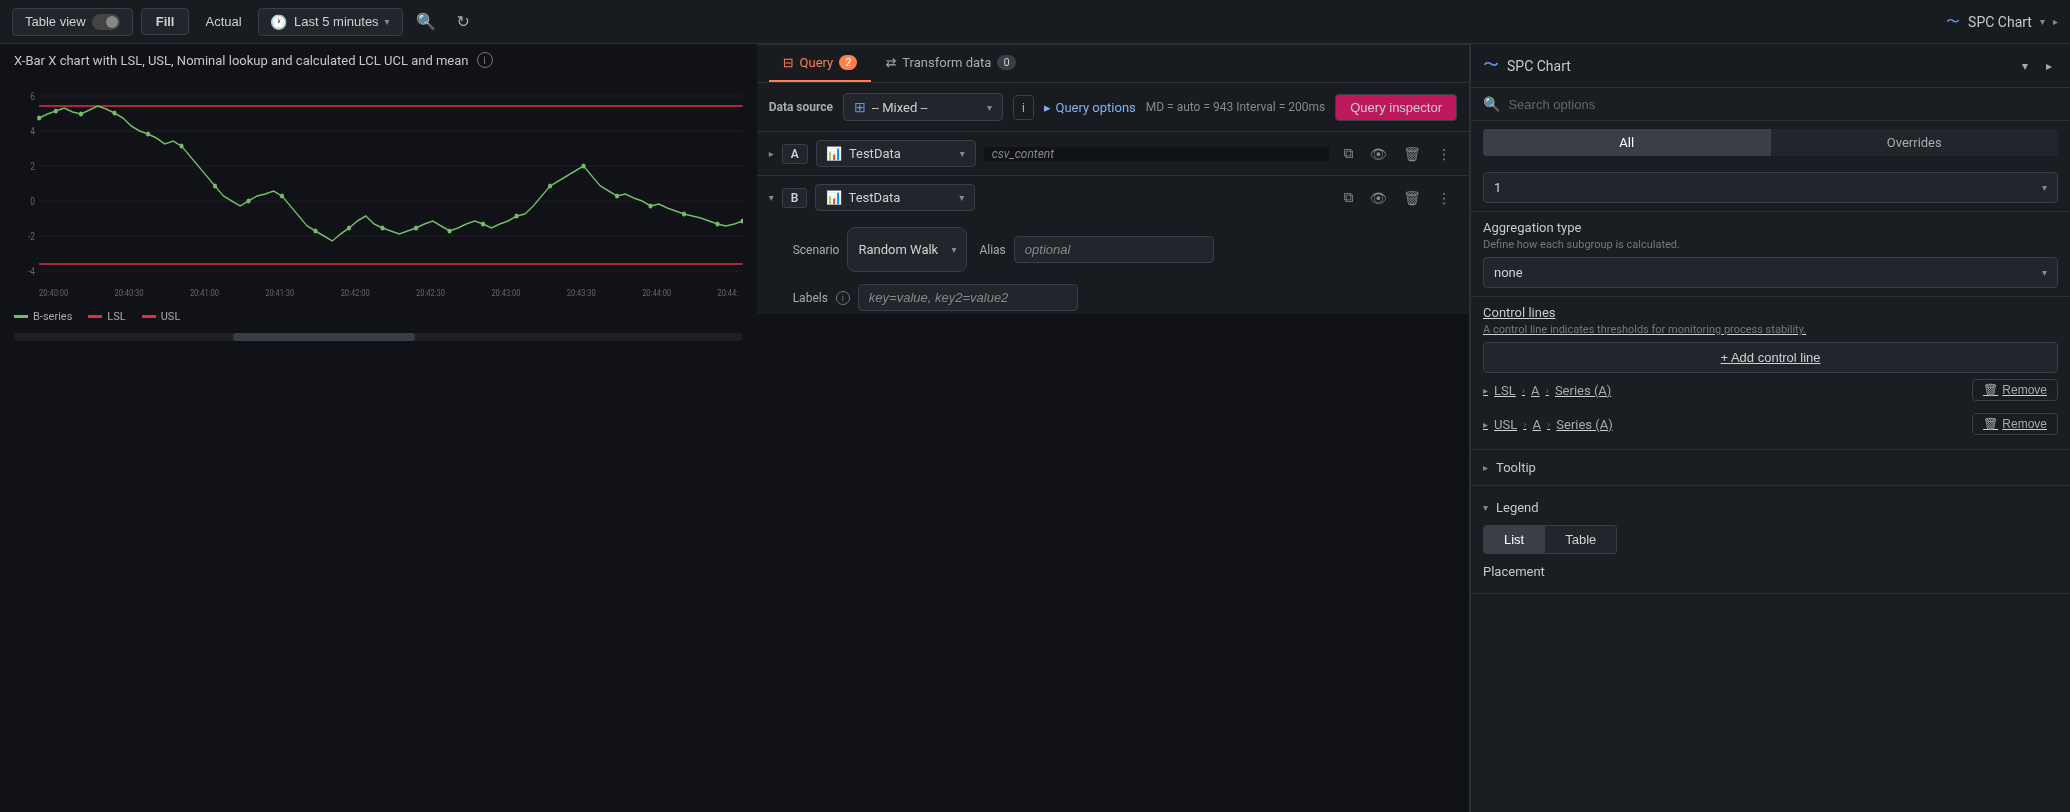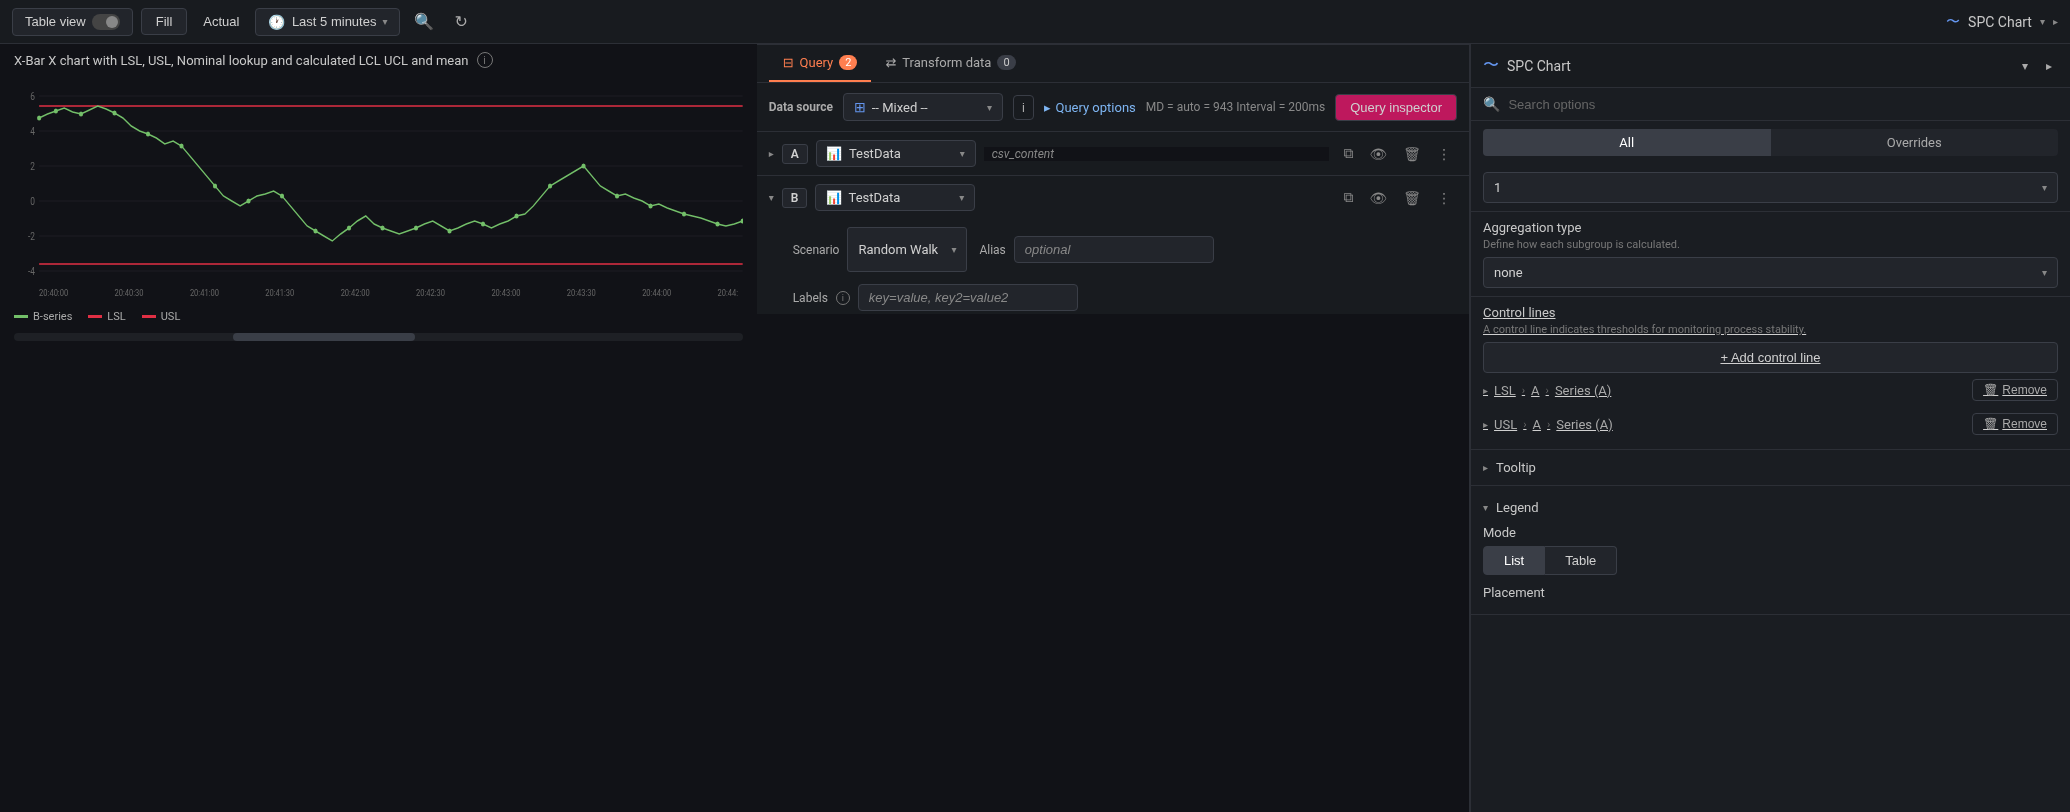--- a/index.html
+++ b/index.html
@@ -37,21 +37,21 @@
       width: 28px; height: 16px; background: #444; border-radius: 8px;
       position: relative;
     }
     .toggle-circle::after {
       content: ''; position: absolute; width: 12px; height: 12px;
       background: #888; border-radius: 50%; top: 2px; right: 2px;
     }
     .btn-fill {
       background: #22252b; border: 1px solid #3a3e47; border-radius: 4px;
       padding: 5px 14px; color: #d0d0d0; cursor: pointer; font-size: 13px;
-      font-weight: 400;
+      font-weight: 700;
     }
     .btn-actual {
       background: transparent; border: none;
       padding: 5px 8px; color: #d0d0d0; cursor: pointer; font-size: 13px;
     }
     .time-range-btn {
       display: flex; align-items: center; gap: 6px;
       background: #22252b; border: 1px solid #3a3e47; border-radius: 4px;
       padding: 5px 12px; color: #d0d0d0; cursor: pointer; font-size: 13px;
     }
@@ -222,21 +222,21 @@
     .query-row-body {
       padding: 8px 12px 8px 36px;
       display: flex; gap: 12px; flex-wrap: wrap;
     }
     .field-group {
       display: flex; align-items: center; gap: 8px;
     }
     .field-label { color: #aaa; font-size: 12px; }
     .field-select {
       display: flex; align-items: center; gap: 6px;
-      background: #22252b; border: 1px solid #3a3e47; border-radius: 3px;
+      background: #22252b; border: 1px solid #3a3e47; border-radius: 8px;
       padding: 14px 10px; color: #d0d0d0; cursor: pointer; font-size: 13px;
       min-width: 120px;
     }
     .field-input {
       background: #22252b; border: 1px solid #3a3e47; border-radius: 4px;
       padding: 5px 10px; color: #888; font-size: 13px;
       min-width: 180px; font-style: italic;
     }
     .field-input::placeholder { color: #888; }
     .info-icon-sm {
@@ -681,21 +681,20 @@
       </div>
     </div>
 
     <div class="legend-section">
       <div class="legend-header">
         <span class="collapsible-chevron">▾</span>
         <span>Legend</span>
       </div>
       <div class="legend-body">
         <div class="mode-row">
-          <div class="mode-label">Mode</div>
           <div class="mode-btns">
             <button class="mode-btn active">List</button>
             <button class="mode-btn">Table</button>
           </div>
         </div>
         <div class="placement-row">
           <div class="placement-label">Placement</div>
         </div>
       </div>
     </div>

